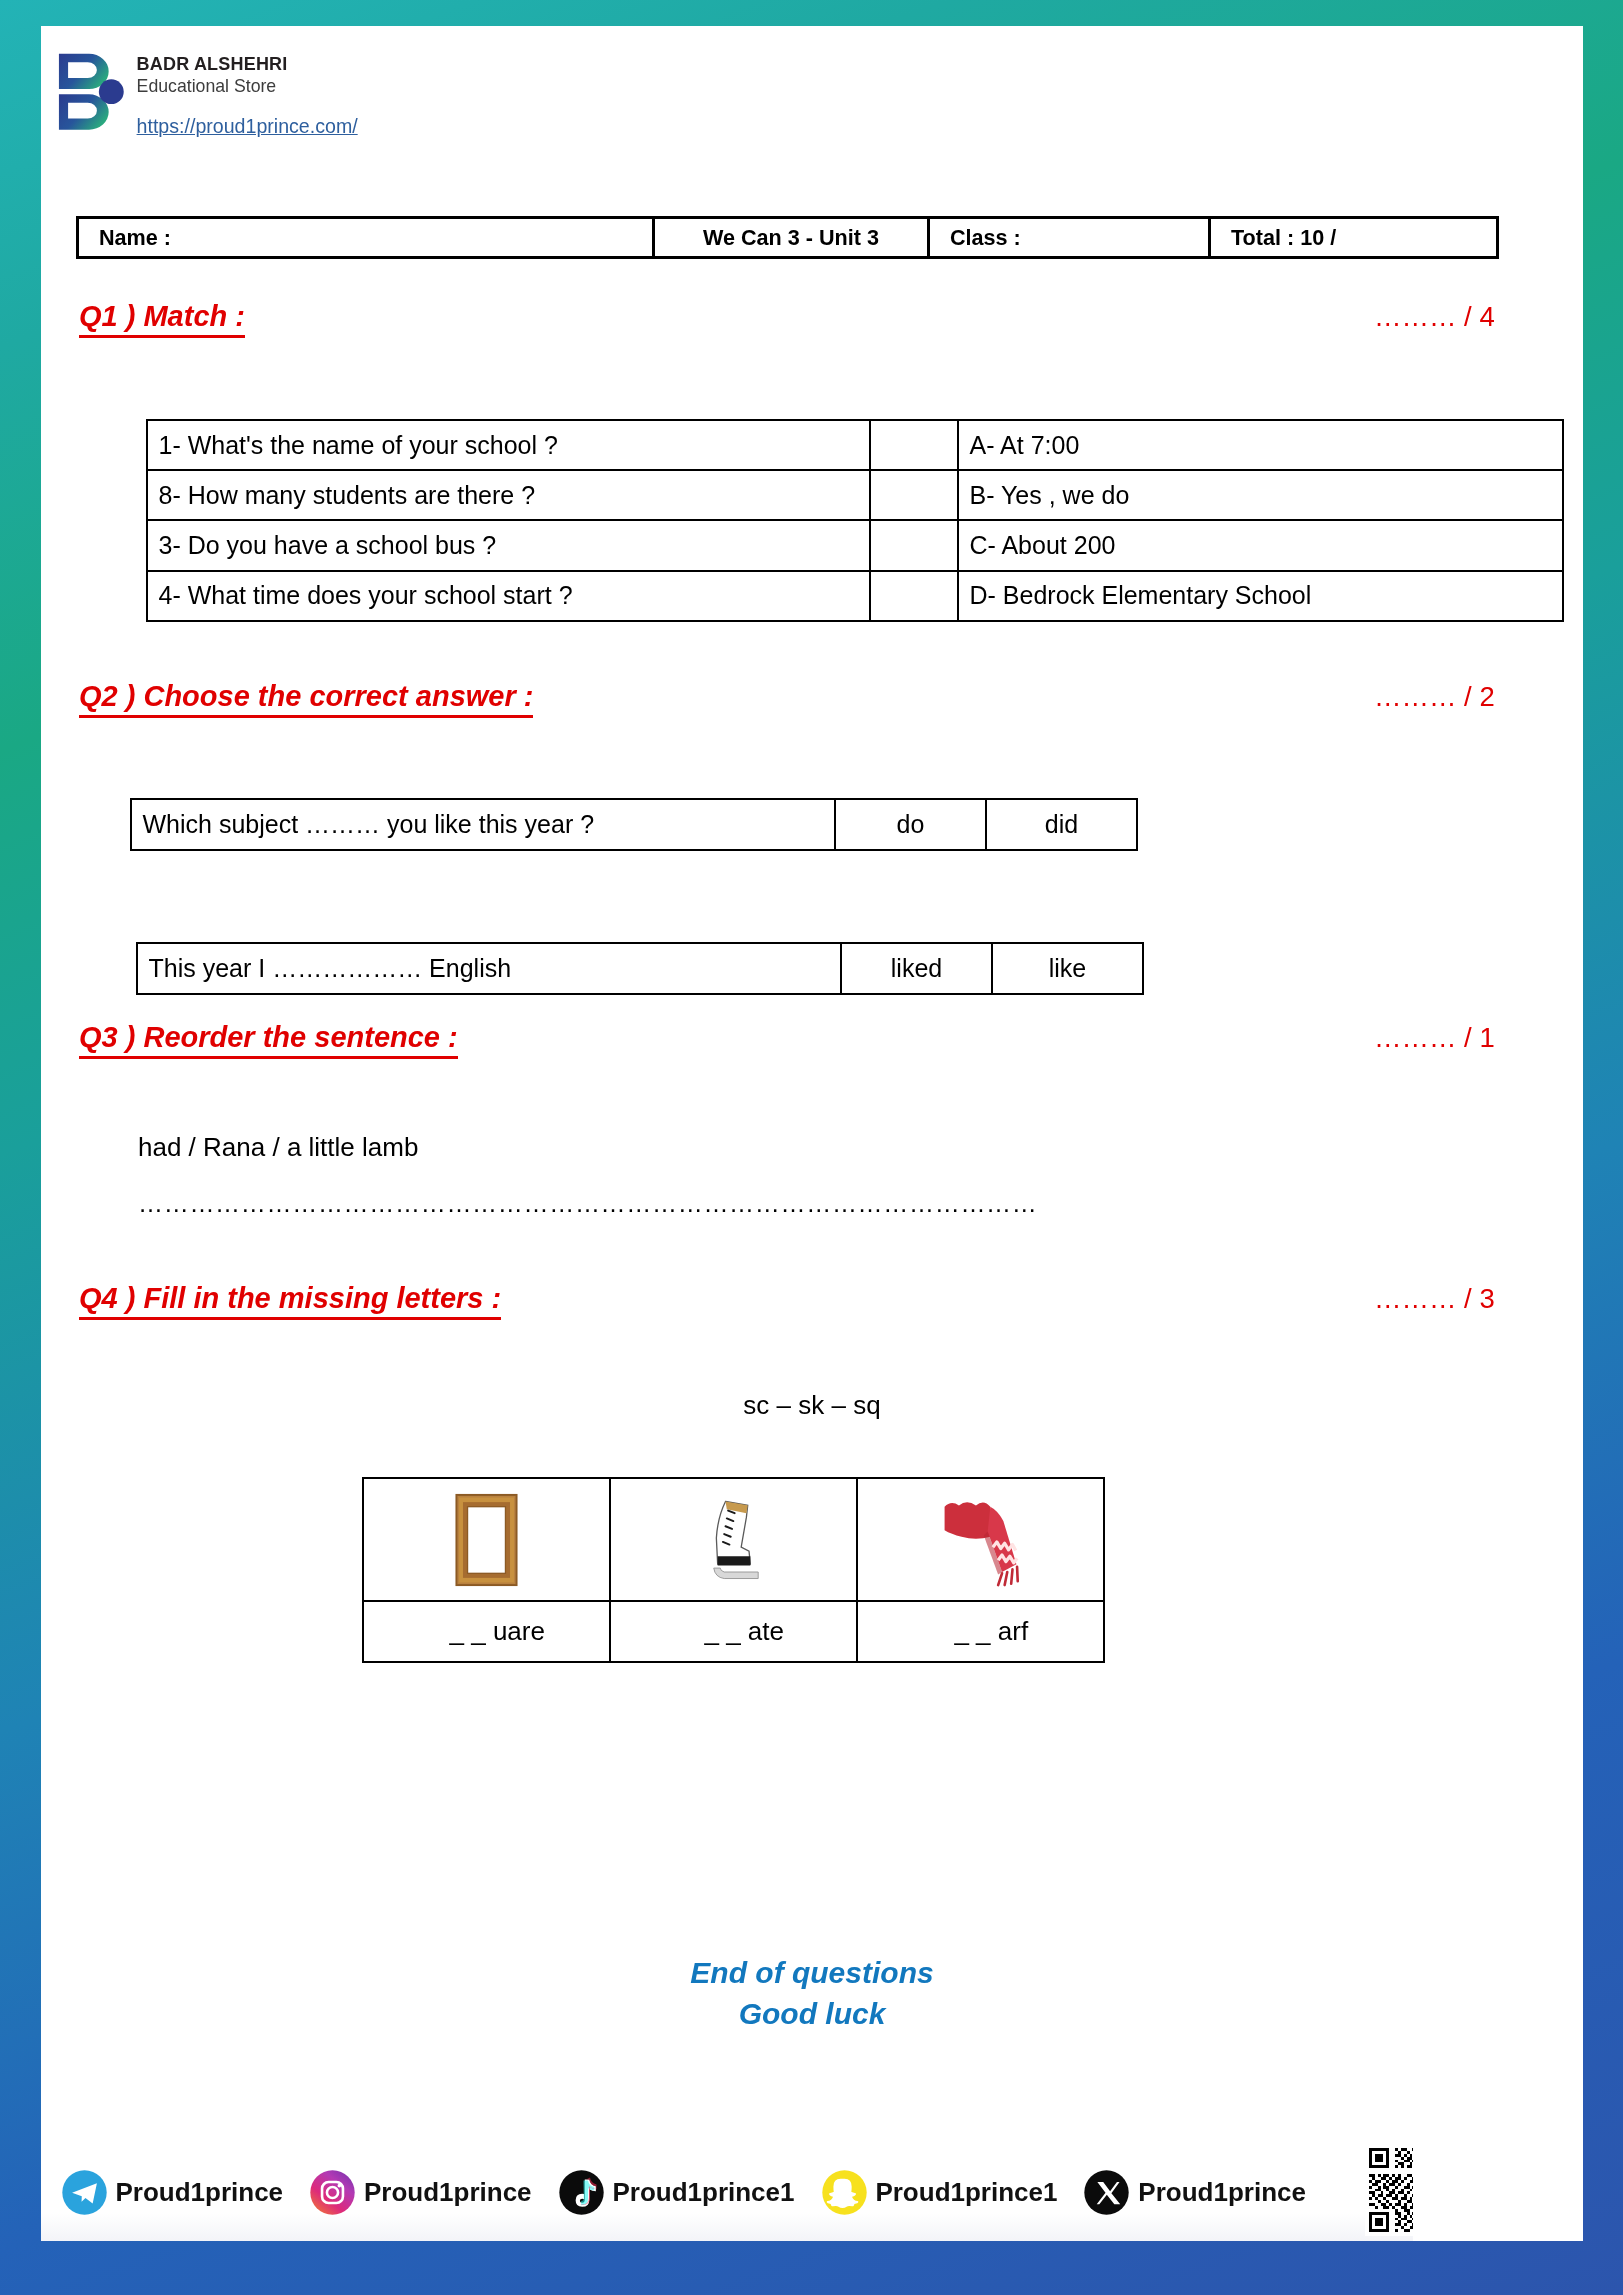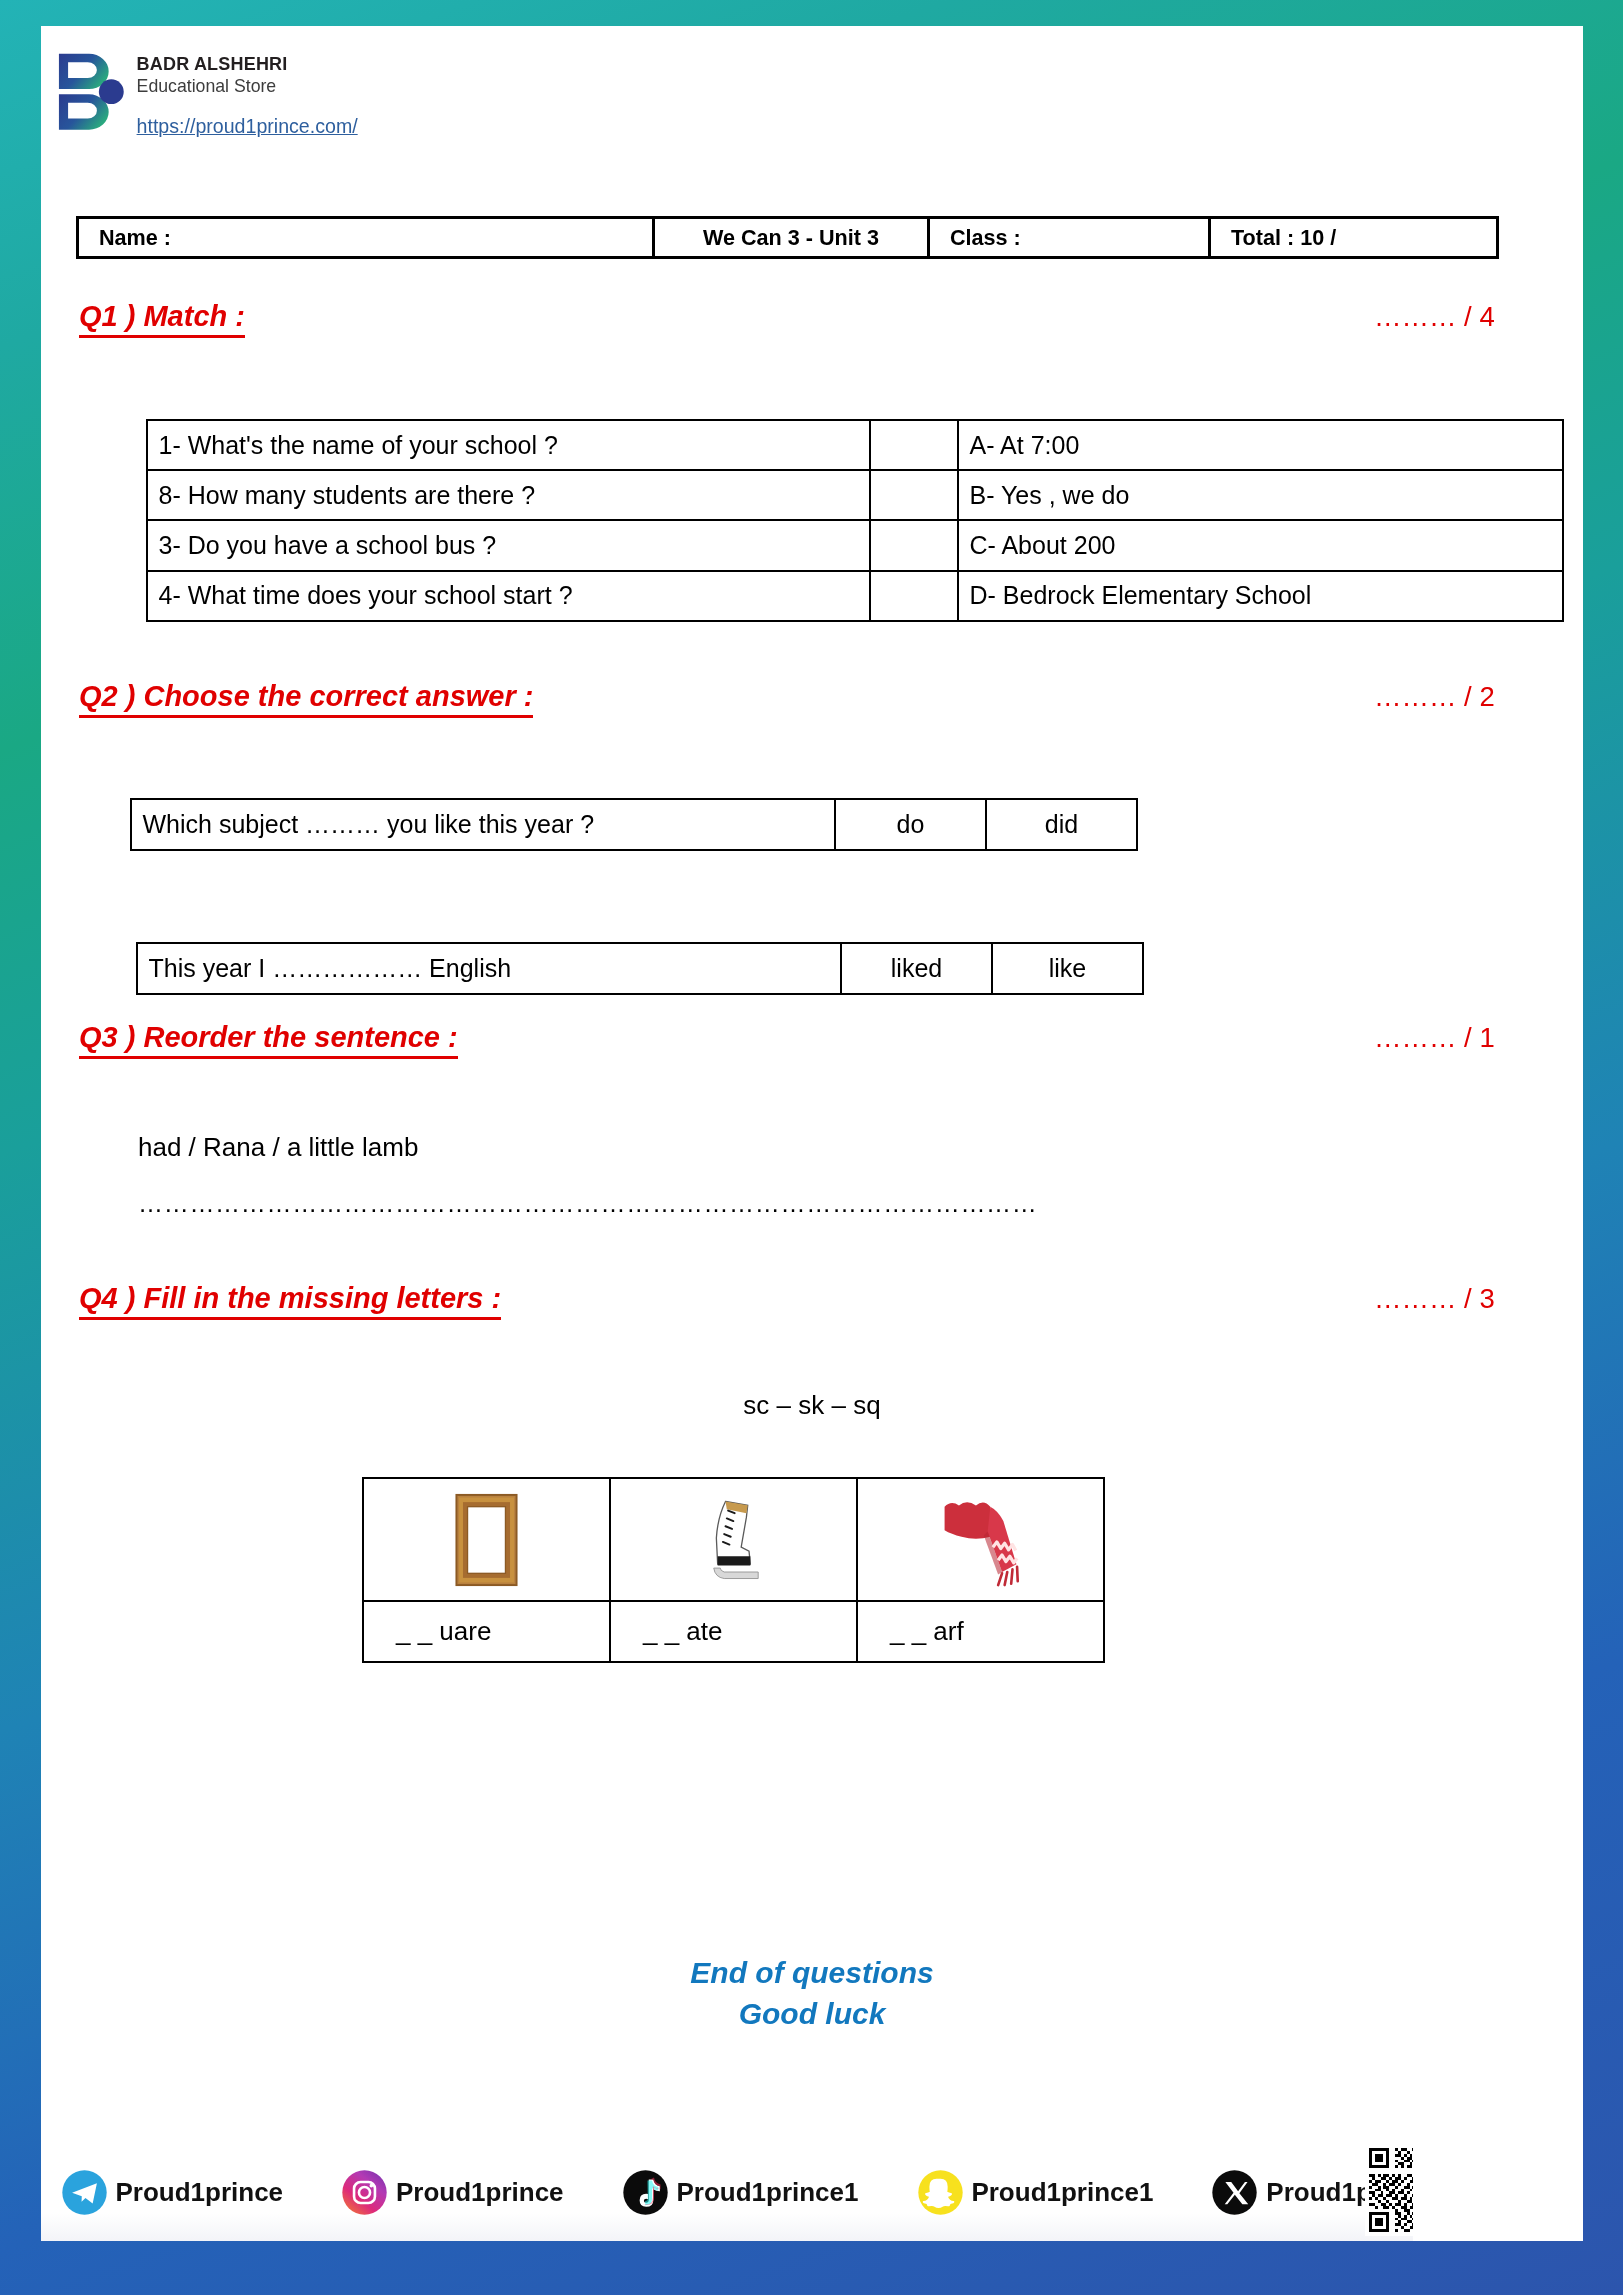--- a/index.html
+++ b/index.html
@@ -194,21 +194,21 @@
   .pic-table { left: 321px; top: 1451px; }
   .pic-table td.pic-cell {
     width: 245px;
     height: 121px;
     padding: 0;
     text-align: center;
     vertical-align: middle;
   }
   .pic-table td.word-cell {
     height: 54px;
-    text-align: left;
+    text-align: center;
     font-size: 26px;
     padding-left: 32px;
   }
   .pic-cell svg { display: block; margin: 0 auto; }
 
   
   .closing {
     position: absolute;
     left: 0;
     top: 1927px;
@@ -225,21 +225,20 @@
   .footer-bar {
     position: absolute;
     left: 0;
     bottom: 0;
     width: 1372px;
     height: 98px;
     display: flex;
     align-items: center;
     background: linear-gradient(to bottom, #ffffff 0%, #ffffff 72%, #f3f4f8 100%);
     overflow: hidden;
-    gap: 32px;
   }
   .social {
     display: flex;
     align-items: center;
     margin-left: 26px;
   }
   .social:first-child { margin-left: 19.6px; }
   .social-icon {
     width: 47px;
     height: 47px;

